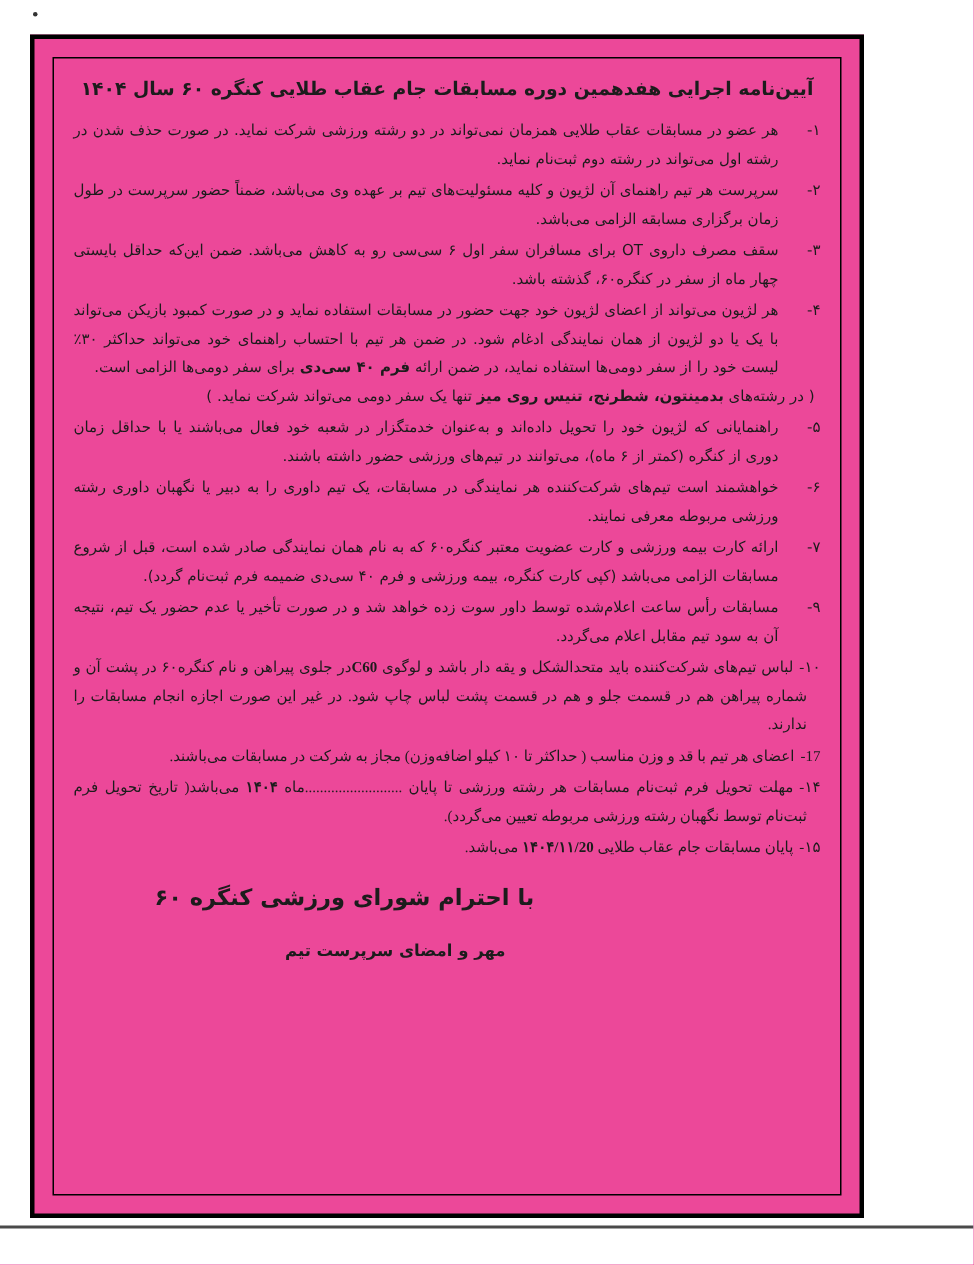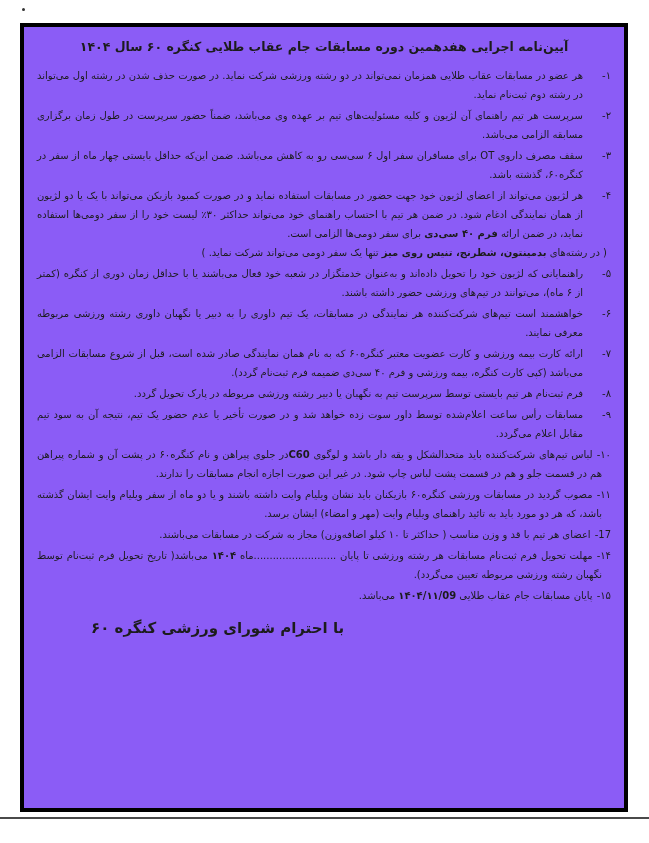--- a/index.html
+++ b/index.html
@@ -3,37 +3,37 @@
 <meta charset="utf-8">
 <style>
   html,body{margin:0;padding:0;}
   body{
     width:649px;height:843px;position:relative;background:#ffffff;
     font-family:"DejaVu Sans",sans-serif;color:#1c1c1c;direction:rtl;overflow:hidden;
   }
   .stray-mark{position:absolute;left:22px;top:8px;width:3px;height:3px;background:#333;border-radius:50%;}
   .page-bottom-line{position:absolute;left:0;top:817px;width:649px;height:2px;background:#4a4a4a;}
   .frame-outer{
-    position:absolute;left:20px;top:23px;width:608px;height:789px;box-sizing:border-box;
-    border:3px solid #000;padding:0;background:#8b5cf6;
+    position:absolute;left:20px;top:23px;width:556px;height:789px;box-sizing:border-box;
+    border:3px solid #000;padding:12px;background:#ec4899;
   }
   .frame-inner{
     box-sizing:border-box;width:100%;height:100%;border:1px solid #000;
     padding:6px 13px 6px 13px;overflow:hidden;
   }
   .title{
     text-align:center;font-weight:bold;font-size:12.5px;margin:4px 0 9px 0;line-height:1.6;
   }
   .rules{}
   .item{
     font-size:10px;line-height:1.9;text-align:justify;
     padding-right:28px;text-indent:-28px;margin-bottom:2px;
   }
   .item .num{display:inline-block;min-width:28px;text-indent:0;}
-  .item.wide{padding-right:9px;text-indent:-9px;}
+  .item.wide{padding-right:9px;text-indent:-9px;font-family:Liberation Serif, serif;}
   .item.wide .num{min-width:0;margin-left:4px;}
   .b{font-weight:bold;}
   .center-note{text-indent:0;margin-right:-24px;}
   .closing{
     font-weight:bold;font-size:15px;margin-top:14px;
     text-align:left;padding-left:54px;white-space:nowrap;
   }
   .declaration{
     font-weight:bold;font-size:10.6px;line-height:2.05;text-align:justify;margin-top:14px;
   }
@@ -53,29 +53,28 @@
     <div class="title">آیین‌نامه اجرایی هفدهمین دوره مسابقات جام عقاب طلایی کنگره ۶۰ سال ۱۴۰۴</div>
 
     <div class="rules">
         <div class="item"><span class="num">۱-</span><span><span>هر عضو در مسابقات عقاب طلایی همزمان نمی‌تواند در دو رشته ورزشی شرکت نماید. در صورت حذف شدن در رشته اول می‌تواند در رشته دوم ثبت‌نام نماید.</span></span></div>
         <div class="item"><span class="num">۲-</span><span><span>سرپرست هر تیم راهنمای آن لژیون و کلیه مسئولیت‌های تیم بر عهده وی می‌باشد، ضمناً حضور سرپرست در طول زمان برگزاری مسابقه الزامی می‌باشد.</span></span></div>
         <div class="item"><span class="num">۳-</span><span><span>سقف مصرف داروی OT برای مسافران سفر اول ۶ سی‌سی رو به کاهش می‌باشد. ضمن این‌که حداقل بایستی چهار ماه از سفر در کنگره۶۰، گذشته باشد.</span></span></div>
         <div class="item"><span class="num">۴-</span><span><span>هر لژیون می‌تواند از اعضای لژیون خود جهت حضور در مسابقات استفاده نماید و در صورت کمبود بازیکن می‌تواند با یک یا دو لژیون از همان نمایندگی ادغام شود. در ضمن هر تیم با احتساب راهنمای خود می‌تواند حداکثر ۳۰٪ لیست خود را از سفر دومی‌ها استفاده نماید، در ضمن ارائه </span><span class="b">فرم ۴۰ سی‌دی</span><span> برای سفر دومی‌ها الزامی است.</span></span><div class="center-note"><span>( در رشته‌های </span><span class="b">بدمینتون، شطرنج، تنیس روی میز</span><span> تنها یک سفر دومی می‌تواند شرکت نماید. )</span></div></div>
         <div class="item"><span class="num">۵-</span><span><span>راهنمایانی که لژیون خود را تحویل داده‌اند و به‌عنوان خدمتگزار در شعبه خود فعال می‌باشند یا با حداقل زمان دوری از کنگره (کمتر از ۶ ماه)، می‌توانند در تیم‌های ورزشی حضور داشته باشند.</span></span></div>
         <div class="item"><span class="num">۶-</span><span><span>خواهشمند است تیم‌های شرکت‌کننده هر نمایندگی در مسابقات، یک تیم داوری را به دبیر یا نگهبان داوری رشته ورزشی مربوطه معرفی نمایند.</span></span></div>
         <div class="item"><span class="num">۷-</span><span><span>ارائه کارت بیمه ورزشی و کارت عضویت معتبر کنگره۶۰ که به نام همان نمایندگی صادر شده است، قبل از شروع مسابقات الزامی می‌باشد (کپی کارت کنگره، بیمه ورزشی و فرم ۴۰ سی‌دی ضمیمه فرم ثبت‌نام گردد).</span></span></div>
-        <div class="item"><span class="num">۸-</span><span><span>فرم ثبت‌نام هر تیم بایستی توسط سرپرست تیم به نگهبان یا دبیر رشته ورزشی مربوطه در پارک تحویل گردد.</span></span></div>
         <div class="item"><span class="num">۹-</span><span><span>مسابقات رأس ساعت اعلام‌شده توسط داور سوت زده خواهد شد و در صورت تأخیر یا عدم حضور یک تیم، نتیجه آن به سود تیم مقابل اعلام می‌گردد.</span></span></div>
         <div class="item wide"><span class="num">۱۰-</span><span><span>لباس تیم‌های شرکت‌کننده باید متحدالشکل و یقه دار باشد و لوگوی </span><span class="b">C60</span><span>در جلوی پیراهن و نام کنگره۶۰ در پشت آن و شماره پیراهن هم در قسمت جلو و هم در قسمت پشت لباس چاپ شود. در غیر این صورت اجازه انجام مسابقات را ندارند.</span></span></div>
-        <div class="item wide"><span class="num">۱۱-</span><span><span>مصوب گردید در مسابقات ورزشی کنگره۶۰ بازیکنان باید نشان ویلیام وایت داشته باشند و یا دو ماه از سفر ویلیام وایت ایشان گذشته باشد، که هر دو مورد باید به تائید راهنمای ویلیام وایت (مهر و امضاء) ایشان برسد.</span></span></div>
         <div class="item wide"><span class="num">17-</span><span><span>اعضای هر تیم با قد و وزن مناسب ( حداکثر تا ۱۰ کیلو اضافه‌وزن) مجاز به شرکت در مسابقات می‌باشند.</span></span></div>
         <div class="item wide"><span class="num">۱۴-</span><span><span>مهلت تحویل فرم ثبت‌نام مسابقات هر رشته ورزشی تا پایان ..........................ماه </span><span class="b">۱۴۰۴</span><span> می‌باشد( تاریخ تحویل فرم ثبت‌نام توسط نگهبان رشته ورزشی مربوطه تعیین می‌گردد).</span></span></div>
-        <div class="item wide"><span class="num">۱۵-</span><span><span>پایان مسابقات جام عقاب طلایی </span><span class="b">۱۴۰۴/۱۱/09</span><span> می‌باشد.</span></span></div>
+        <div class="item wide"><span class="num">۱۵-</span><span><span>پایان مسابقات جام عقاب طلایی </span><span class="b">۱۴۰۴/۱۱/20</span><span> می‌باشد.</span></span></div>
       </div>
 
     <div class="closing">با احترام شورای ورزشی کنگره ۶۰</div>
 
 
+    <div class="signature">مهر و امضای سرپرست تیم</div>
 
   </div>
 </div>
 
 <div class="page-bottom-line"></div>
 
 </body></html>

